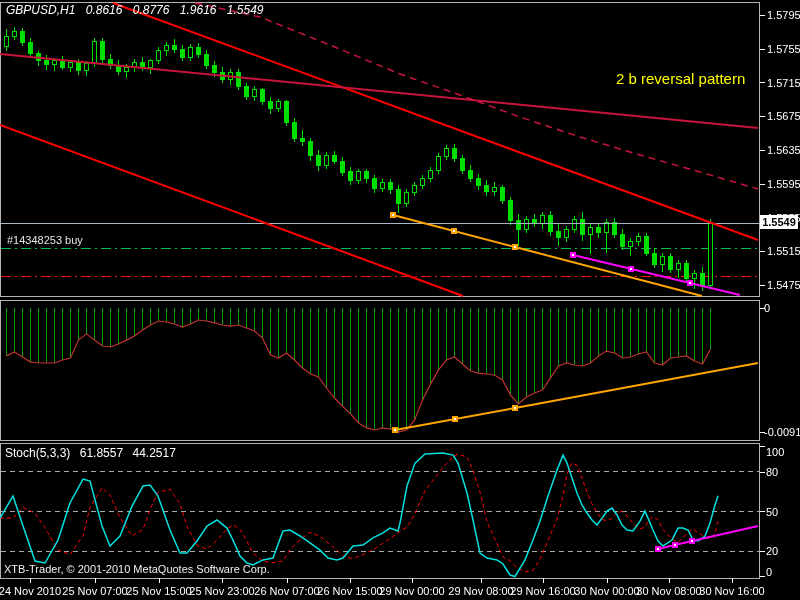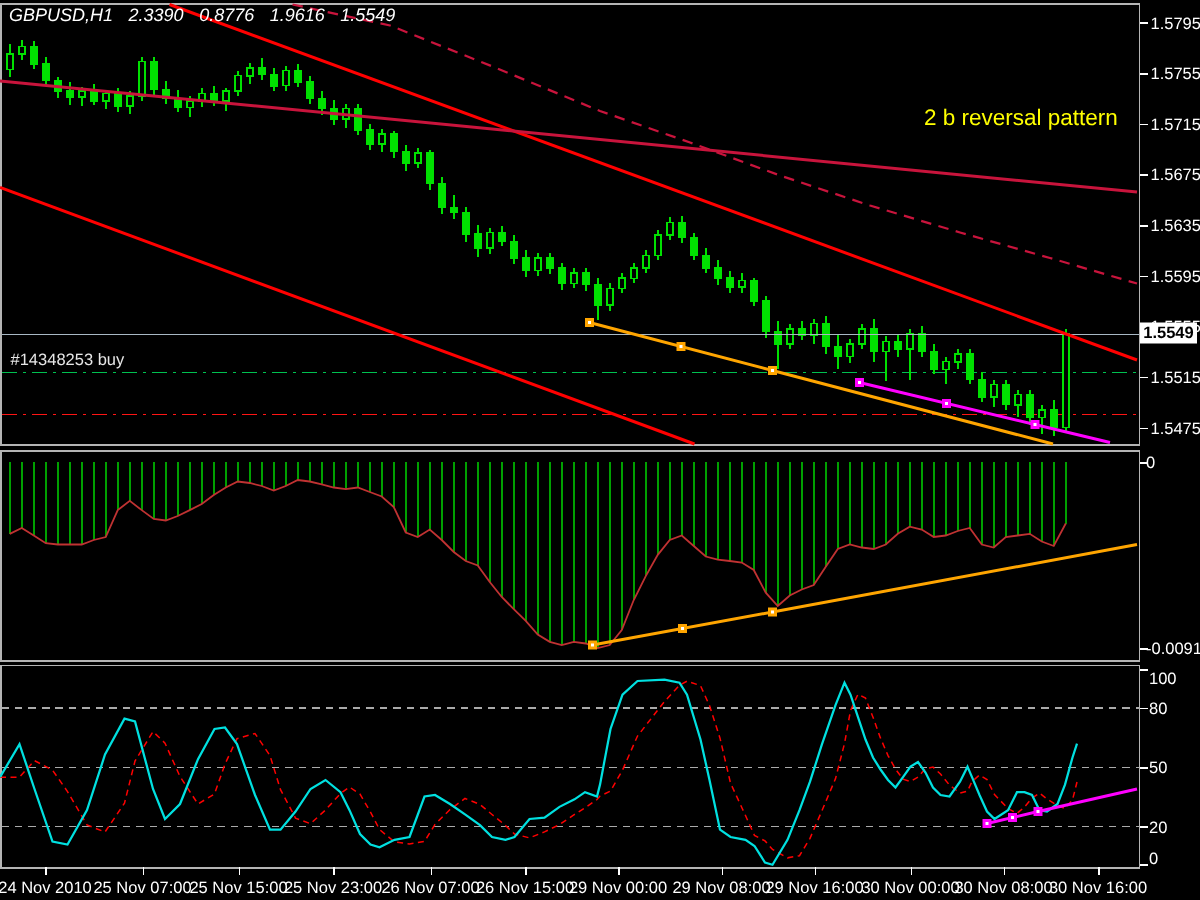--- a/index.html
+++ b/index.html
@@ -592,28 +592,34 @@
       <line x1="607.5" x2="607.5" y1="578" y2="583" stroke="#fff" shape-rendering="crispEdges"></line>
       <text x="607" y="595" fill="#fff" font-size="11" text-anchor="middle">30 Nov 00:00</text>
       <line x1="669.5" x2="669.5" y1="578" y2="583" stroke="#fff" shape-rendering="crispEdges"></line>
       <text x="669" y="595" fill="#fff" font-size="11" text-anchor="middle">30 Nov 08:00</text>
       <line x1="732.5" x2="732.5" y1="578" y2="583" stroke="#fff" shape-rendering="crispEdges"></line>
       <text x="732" y="595" fill="#fff" font-size="11" text-anchor="middle">30 Nov 16:00</text>
     </svg>
 
   <div class="ovl hdr">
     <span>GBPUSD,H1</span>
-    <span>2.3390</span>
+    <span>0.8616</span>
     <span>0.8776</span>
     <span>1.9616</span>
     <span>1.5549</span>
   </div>
 
   <div class="ovl ann">2 b reversal pattern</div>
 
   <div class="ovl ord">#14348253 buy</div>
 
 
-
+  <div class="ovl indlbl stochlbl">
+    <span>Stoch(5,3,3)</span>
+    <span>61.8557</span>
+    <span>44.2517</span>
+  </div>
+
+  <div class="ovl copy">XTB-Trader, © 2001-2010 MetaQuotes Software Corp.</div>
 
   <div class="ovl pricebox">1.5549</div>
 
 </div>
 
 </body></html>

